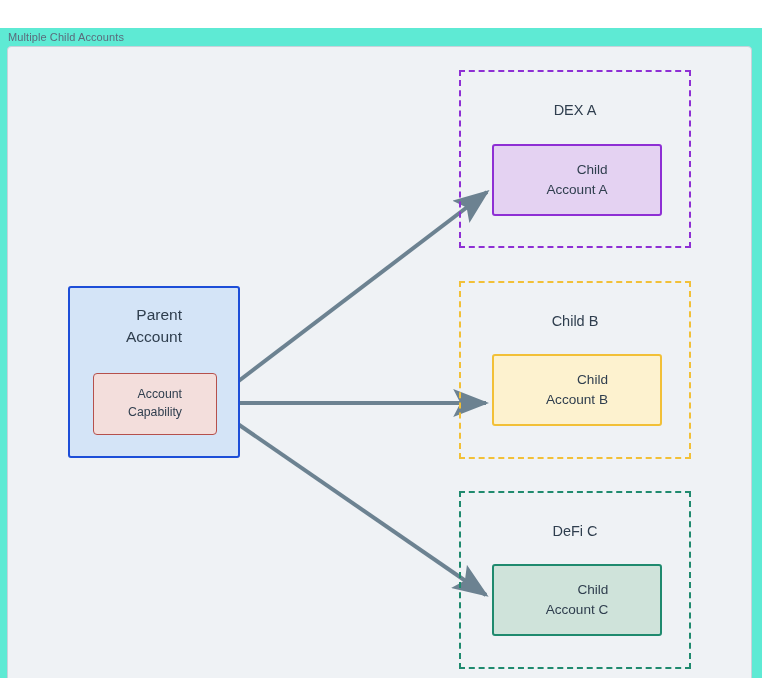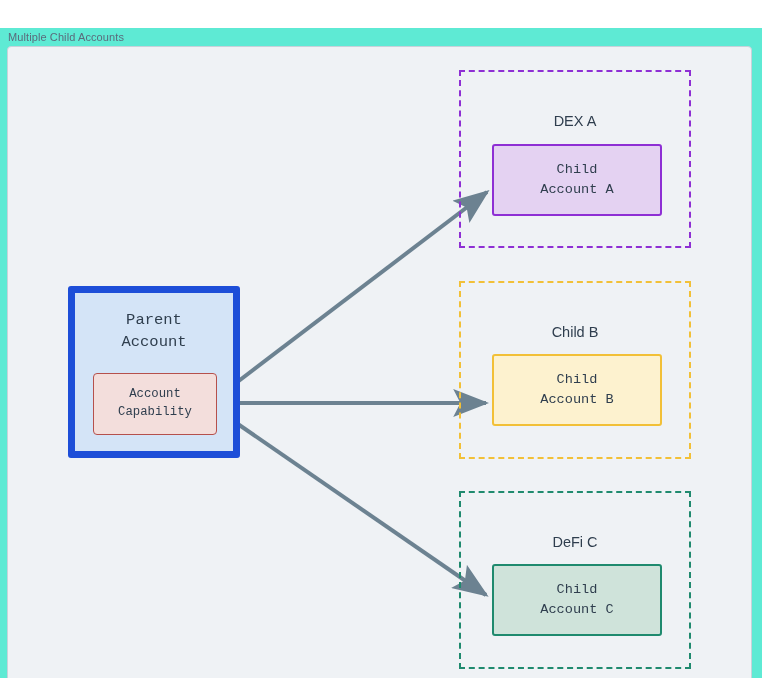--- a/index.html
+++ b/index.html
@@ -48,36 +48,35 @@
     height: 678px;
     pointer-events: none;
   }
   
   .node {
     position: absolute;
     box-sizing: border-box;
     display: flex;
     align-items: center;
     justify-content: center;
-    text-align: center;
+    text-align: right;
     color: #2f3e4e;
-    font-family: Liberation Mono, monospace;
   }
   .node-label {
     white-space: pre-line;
     line-height: 1.45;
   }
   
   #parent-account {
     left: 68px;
     top: 258px;
     width: 172px;
     height: 172px;
     background: #d4e4f7;
-    border: 7px solid #1d4ed8;
+    border: 2px solid #1d4ed8;
     border-radius: 3px;
     align-items: flex-start;
     justify-content: center;
     padding-top: 16px;
   }
   #parent-account .node-label {
     font-size: 15.5px;
   }
   
   #account-capability {
@@ -95,21 +94,21 @@
   
   .group {
     position: absolute;
     box-sizing: border-box;
     background: transparent;
   }
   .group-title {
     position: absolute;
     left: 0;
     right: 0;
-    top: 41px;
+    top: 30px;
     text-align: center;
     font-size: 14.5px;
     color: #2f3e4e;
   }
   #group-dex-a {
     left: 459px;
     top: 42px;
     width: 232px;
     height: 178px;
     border: 2px dashed #8e2fd4;

